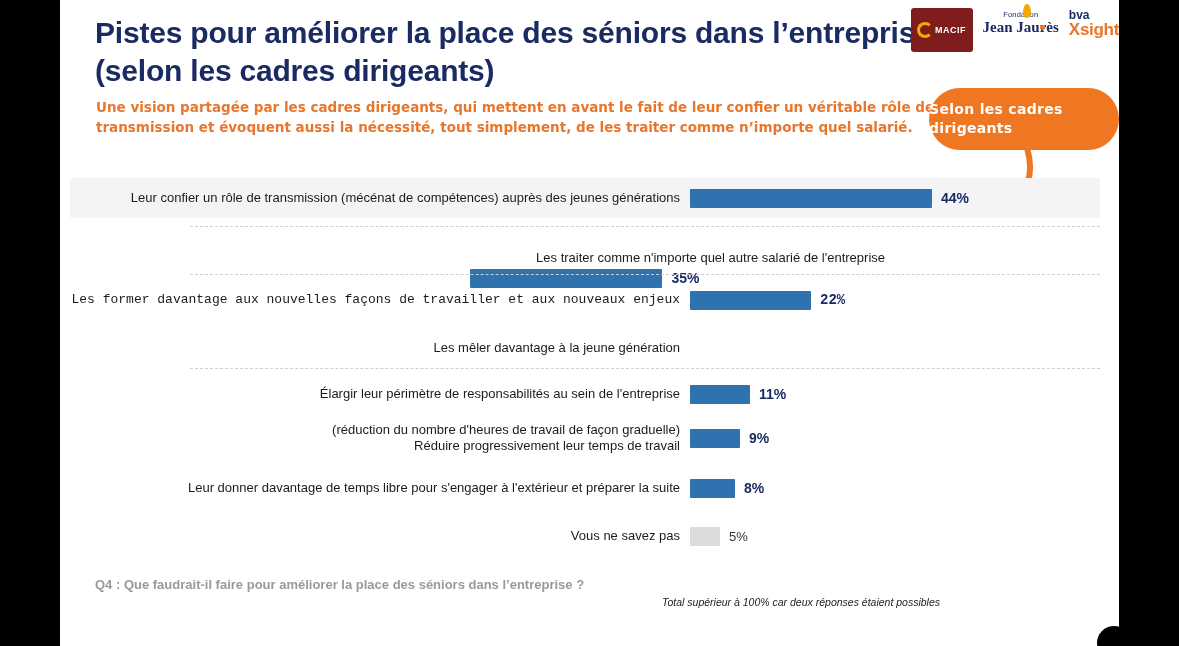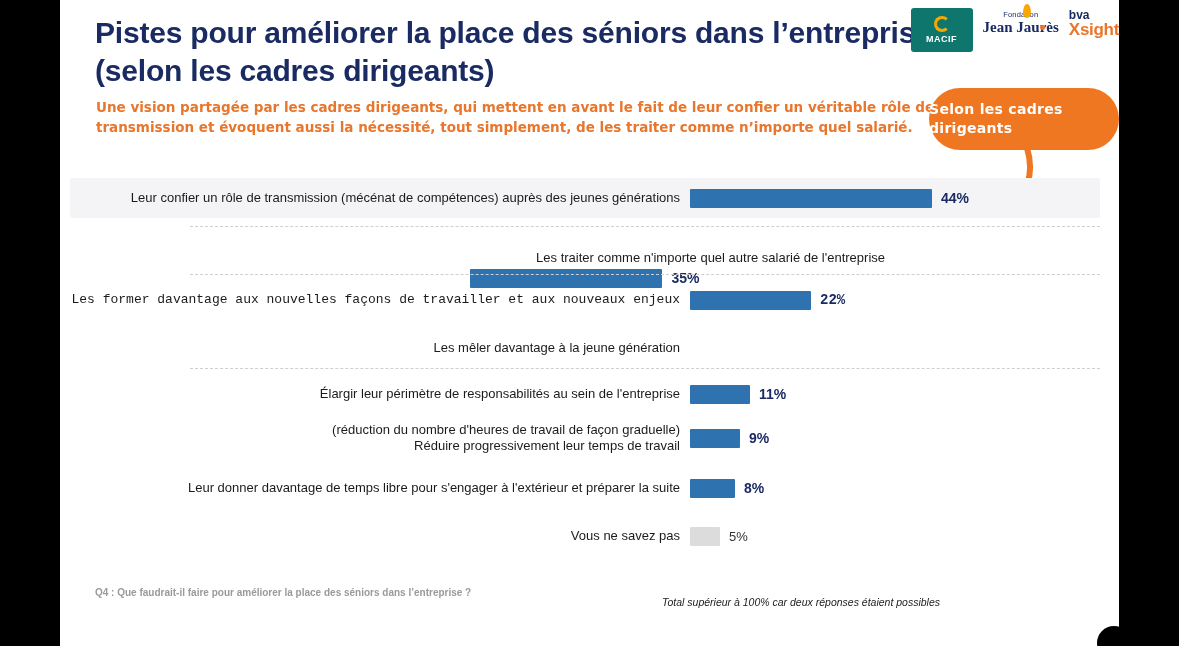--- a/index.html
+++ b/index.html
@@ -70,24 +70,24 @@
     position: absolute;
     right: 0px;
     top: 8px;
     height: 48px;
     display: flex;
     align-items: flex-start;
     gap: 10px;
   }
   .logo-macif {
     width: 62px; height: 44px;
-    background: #0f766e;
+    background: #7f1d1d;
     border-radius: 3px;
     display: flex;
-    flex-direction: column;
+    flex-direction: row;
     align-items: center;
     justify-content: center;
     gap: 2px;
   }
   .logo-macif .mark {
     width: 16px; height: 16px;
     border-radius: 50%;
     border: 3px solid #f7a800;
     border-right-color: transparent;
     box-sizing: border-box;
@@ -233,23 +233,23 @@
     left: 120px;
     width: 910px;
     border-top: 1px dashed #cfcfcf;
     height: 0;
   }
 
   
   .footnote {
     position: absolute;
     left: 35px;
-    bottom: 46px;
+    bottom: 52px;
     color: #9a9a9a;
-    font-size: 10px;
+    font-size: 13px;
     font-weight: bold;
     line-height: 1.5;
   }
   .footnote .l2 { font-weight: normal; }
   .total-note {
     position: absolute;
     left: 602px;
     bottom: 38px;
     color: #1b1b1b;
     font-size: 10.5px;

